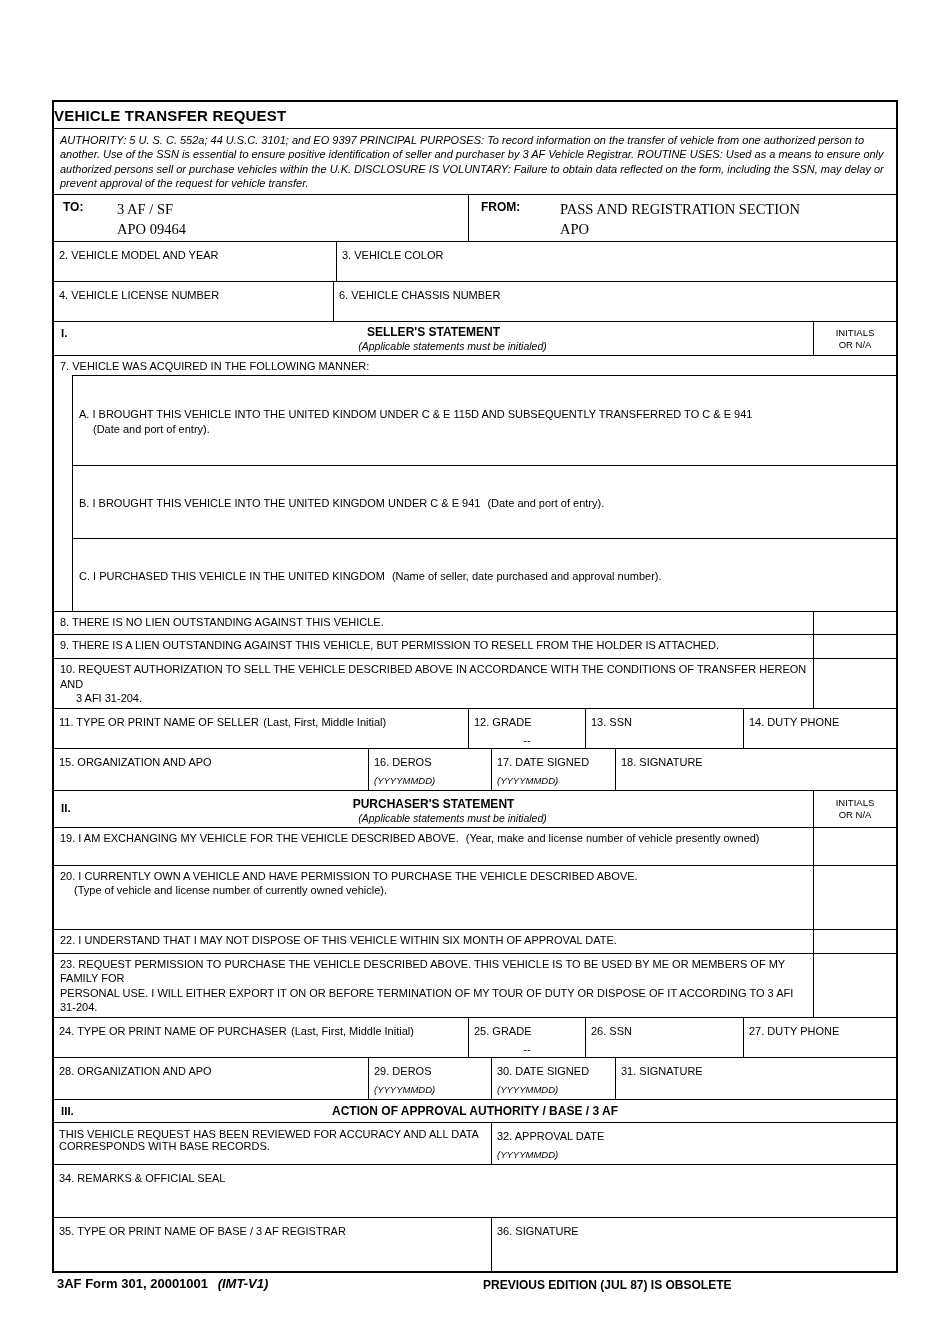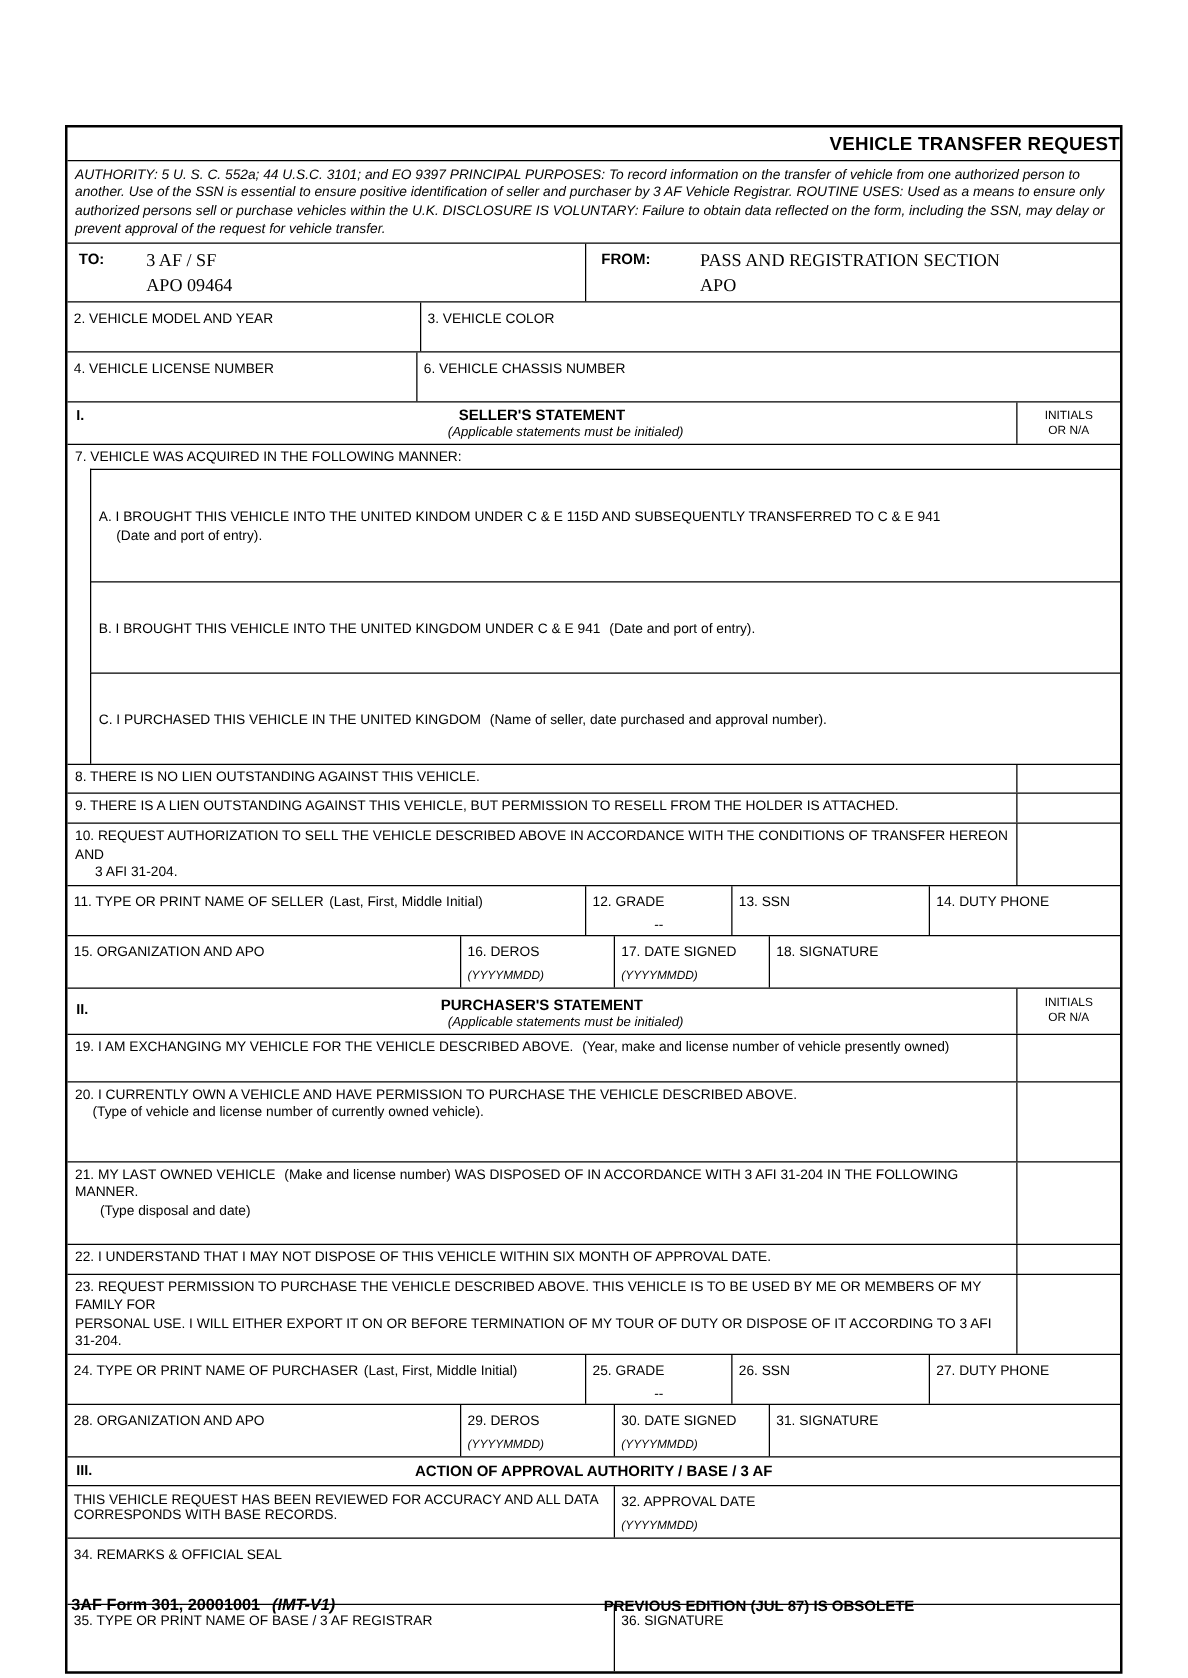--- a/index.html
+++ b/index.html
@@ -7,21 +7,21 @@
   body {
     width:950px; height:1342px; position:relative;
     font-family:"Liberation Sans", sans-serif; color:#000;
   }
   .form { position:absolute; left:52px; top:100px; width:846px; border:2px solid #000; background:#fff; }
   .row  { display:flex; border-top:1px solid #000; align-items:stretch; }
   .form > .row:first-child { border-top:none; }
   .cell { border-left:1px solid #000; padding:3px 5px 2px 5px; position:relative; }
   .cell:first-child { border-left:none; }
 
-  .title-cell { flex:1; text-align:right; font-weight:bold; font-size:15px; padding:5px 0 4px 0; letter-spacing:0.2px;margin-left:36px; }
+  .title-cell { flex:1; text-align:left; font-weight:bold; font-size:15px; padding:5px 0 4px 0; letter-spacing:0.2px; }
   .authority  { flex:1; padding:4px 7px 4px 6px; font-style:italic; font-size:11px; line-height:1.3; }
 
   .addr-cell  { display:flex; padding:5px 0 2px 9px; }
   .addr-label { font-weight:bold; font-size:12px; flex:0 0 54px; }
   .from-cell .addr-label { flex:0 0 82px; padding-left:3px; }
   .addr-value { font-family:"Liberation Serif", serif; font-size:14.5px; line-height:1.35; }
 
   .flabel { font-size:11px; }
   .hint   { font-size:11px; }
   .hint.inline { margin-left:4px; }
@@ -207,31 +207,20 @@
   </div>
 
   <div class="row" style="min-height:64px">
     <div class="stext" style="padding-top:3px">
       <div>20.  I CURRENTLY OWN A VEHICLE AND HAVE PERMISSION TO PURCHASE THE VEHICLE DESCRIBED ABOVE.</div>
       <div class="hint ind14">(Type of vehicle and license number of currently owned vehicle).</div>
     </div>
     <div class="sinitials"></div>
   </div>
 
-  <div class="row" style="min-height:66px">
-    <div class="stext" style="padding-top:3px">
-      <div>
-        <span>21.  MY LAST OWNED VEHICLE</span>
-        <span class="hint inline">(Make and license number)</span>
-        <span>WAS DISPOSED OF IN ACCORDANCE WITH 3 AFI 31-204 IN THE FOLLOWING MANNER.</span>
-      </div>
-      <div class="hint" style="padding-left:20px">(Type disposal and date)</div>
-    </div>
-    <div class="sinitials"></div>
-  </div>
 
   <div class="row" style="min-height:24px">
     <div class="stext" style="padding-top:3px">22.  I UNDERSTAND THAT I MAY NOT DISPOSE OF THIS VEHICLE WITHIN SIX MONTH OF APPROVAL DATE.</div>
     <div class="sinitials"></div>
   </div>
 
   <div class="row" style="min-height:36px">
     <div class="stext" style="padding-top:3px">
       <div>23.  REQUEST PERMISSION TO PURCHASE THE VEHICLE DESCRIBED ABOVE.  THIS VEHICLE IS TO BE USED BY ME OR MEMBERS OF MY FAMILY FOR</div>
       <div>PERSONAL USE.  I WILL EITHER EXPORT IT ON OR BEFORE TERMINATION OF MY TOUR OF DUTY OR DISPOSE OF IT ACCORDING TO 3 AFI 31-204.</div>

